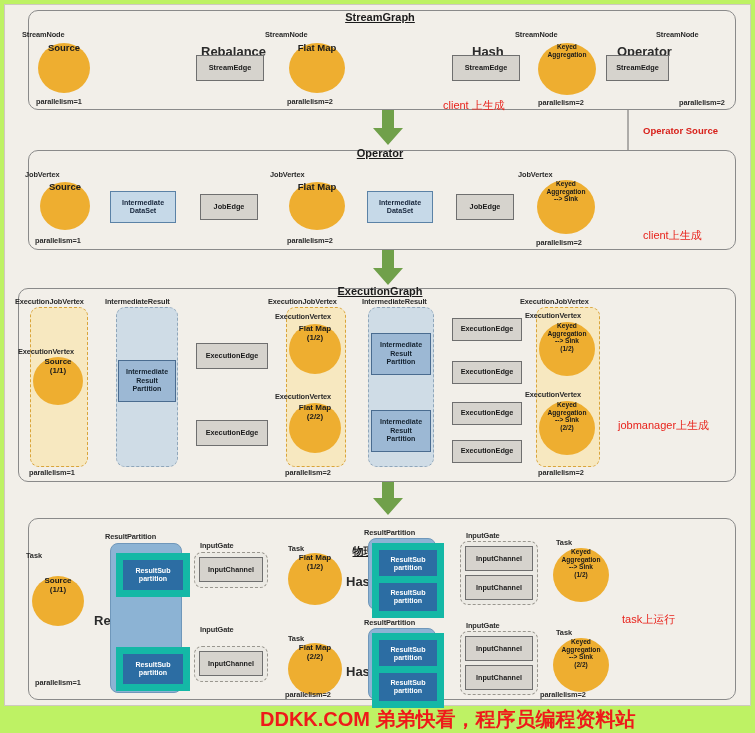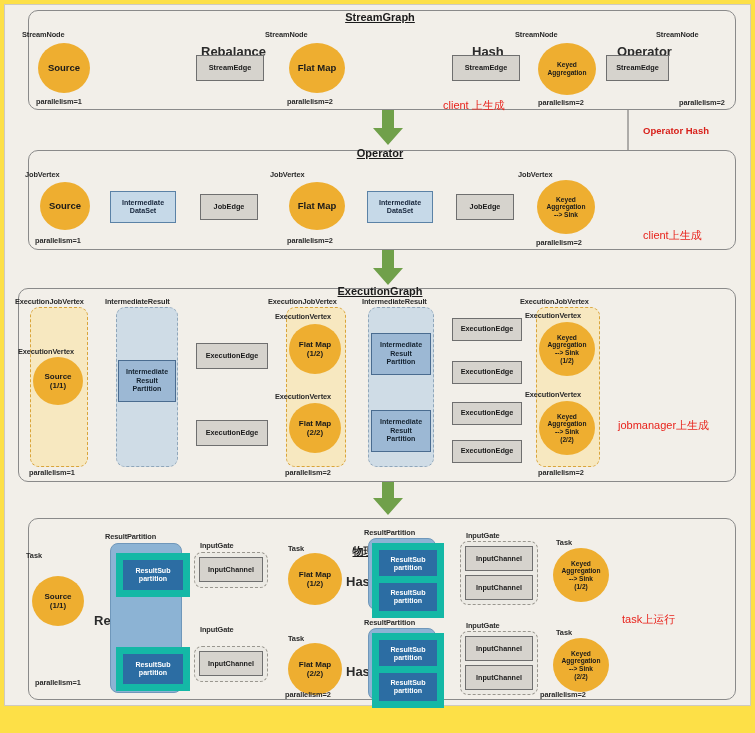--- a/index.html
+++ b/index.html
@@ -1,23 +1,23 @@
 <!DOCTYPE html>
 <html><head>
 <meta charset="utf-8">
 <style>
   html,body{margin:0;padding:0;background:#ffffff;}
   body{font-family:"Liberation Sans","DejaVu Sans",sans-serif;}
-  #stage{position:relative;width:755px;height:733px;background:#fde047;overflow:hidden;}
+  #stage{position:relative;width:755px;height:733px;background:#bef264;overflow:hidden;}
   #canvas{position:absolute;left:4px;top:4px;width:745px;height:700px;background:#f2efe9;border:1px solid #cfcabf;}
   .panel{position:absolute;background:#f2efe9;border:1px solid #8a8a8a;border-radius:10px;}
   .panel-title{position:absolute;font-size:11px;font-weight:bold;color:#1b1b1b;text-decoration:underline;text-align:center;white-space:nowrap;}
   .cap{position:absolute;font-size:7.4px;font-weight:bold;color:#2b2b2b;white-space:nowrap;letter-spacing:-0.1px;}
   .par{position:absolute;font-size:7.4px;font-weight:bold;color:#2b2b2b;white-space:nowrap;letter-spacing:-0.1px;}
-  .circ{position:absolute;border-radius:50%;background:#eeae30;display:flex;align-items:center;justify-content:center;text-align:center;color:#1a1a1a;font-weight:bold;line-height:1.15;}
+  .circ{position:absolute;border-radius:50%;background:#eeae30;display:flex;justify-content:center;text-align:center;color:#1a1a1a;font-weight:bold;line-height:1.15;}
   .circ.big{font-size:9.5px;}
   .circ.mid{font-size:8px;}
   .circ.sm{font-size:6.6px;}
   .gbox{position:absolute;background:#d6d3cd;border:1px solid #6f6f6f;display:flex;align-items:center;justify-content:center;text-align:center;font-size:7.3px;font-weight:bold;color:#1a1a1a;line-height:1.15;}
   .bbox{position:absolute;background:#c6d9e8;border:1px solid #5b82a6;display:flex;align-items:center;justify-content:center;text-align:center;font-size:7.1px;font-weight:bold;color:#15243a;line-height:1.18;}
   .irbox{position:absolute;background:#9cb8d4;border:1px solid #4a6c90;display:flex;align-items:center;justify-content:center;text-align:center;font-size:7.1px;font-weight:bold;color:#14222f;line-height:1.2;}
   .ircont{position:absolute;background:#cfdce6;border:1px dashed #8fa6ba;border-radius:9px;}
   .ejv{position:absolute;background:#f7e8c0;border:1px dashed #d9a43a;border-radius:9px;}
   .rpart{position:absolute;background:#8cb3d4;border:1px solid #6f97ba;border-radius:8px;}
   .rsub{position:absolute;background:#2c6da3;border:7px solid #14b8a6;display:flex;align-items:center;justify-content:center;text-align:center;font-size:7.1px;font-weight:bold;color:#ffffff;line-height:1.2;}
@@ -151,21 +151,21 @@
     </div>
   <div class="par" style="left:538px;top:98px;">parallelism=2</div>
 
   <div class="edgelbl" style="left:617px;top:44px;">Operator</div>
   <div class="gbox" style="left:606px;top:55px;width:61px;height:24px;">StreamEdge</div>
 
   <div class="cap" style="left:656px;top:30px;width:80px;">StreamNode</div>
   <div class="par" style="left:679px;top:98px;">parallelism=2</div>
 
   <div class="redlbl" style="left:443px;top:98px;">client 上生成</div>
-  <div class="redlbl b" style="left:643px;top:125px;">Operator Hash</div>
+  <div class="redlbl b" style="left:643px;top:125px;">Operator Source</div>
 
   <div class="panel" style="left:28px;top:150px;width:706px;height:98px;"></div>
   <div class="panel-title" style="left:300px;top:147px;width:160px;">Operator</div>
 
   <div class="cap" style="left:25px;top:170px;width:90px;">JobVertex</div>
   <div class="circ big" style="left:40px;top:182px;width:50px;height:48px;">
       <span>Source</span>
     </div>
   <div class="par" style="left:35px;top:236px;">parallelism=1</div>
 
@@ -305,13 +305,14 @@
     </div>
 
   <div class="cap" style="left:556px;top:628px;width:52px;">Task</div>
   <div class="circ sm" style="left:553px;top:638px;width:56px;height:54px;">
       <span class="ml">Keyed<br>Aggregation<br>--&gt; Sink<br>(2/2)</span>
     </div>
   <div class="par" style="left:540px;top:690px;">parallelism=2</div>
 
   <div class="redlbl" style="left:622px;top:612px;">task上运行</div>
 
+  <div class="wm" style="left:260px;top:706px;font-size:20px;">DDKK.COM 弟弟快看，程序员编程资料站</div>
 </div>
 
 </body></html>

